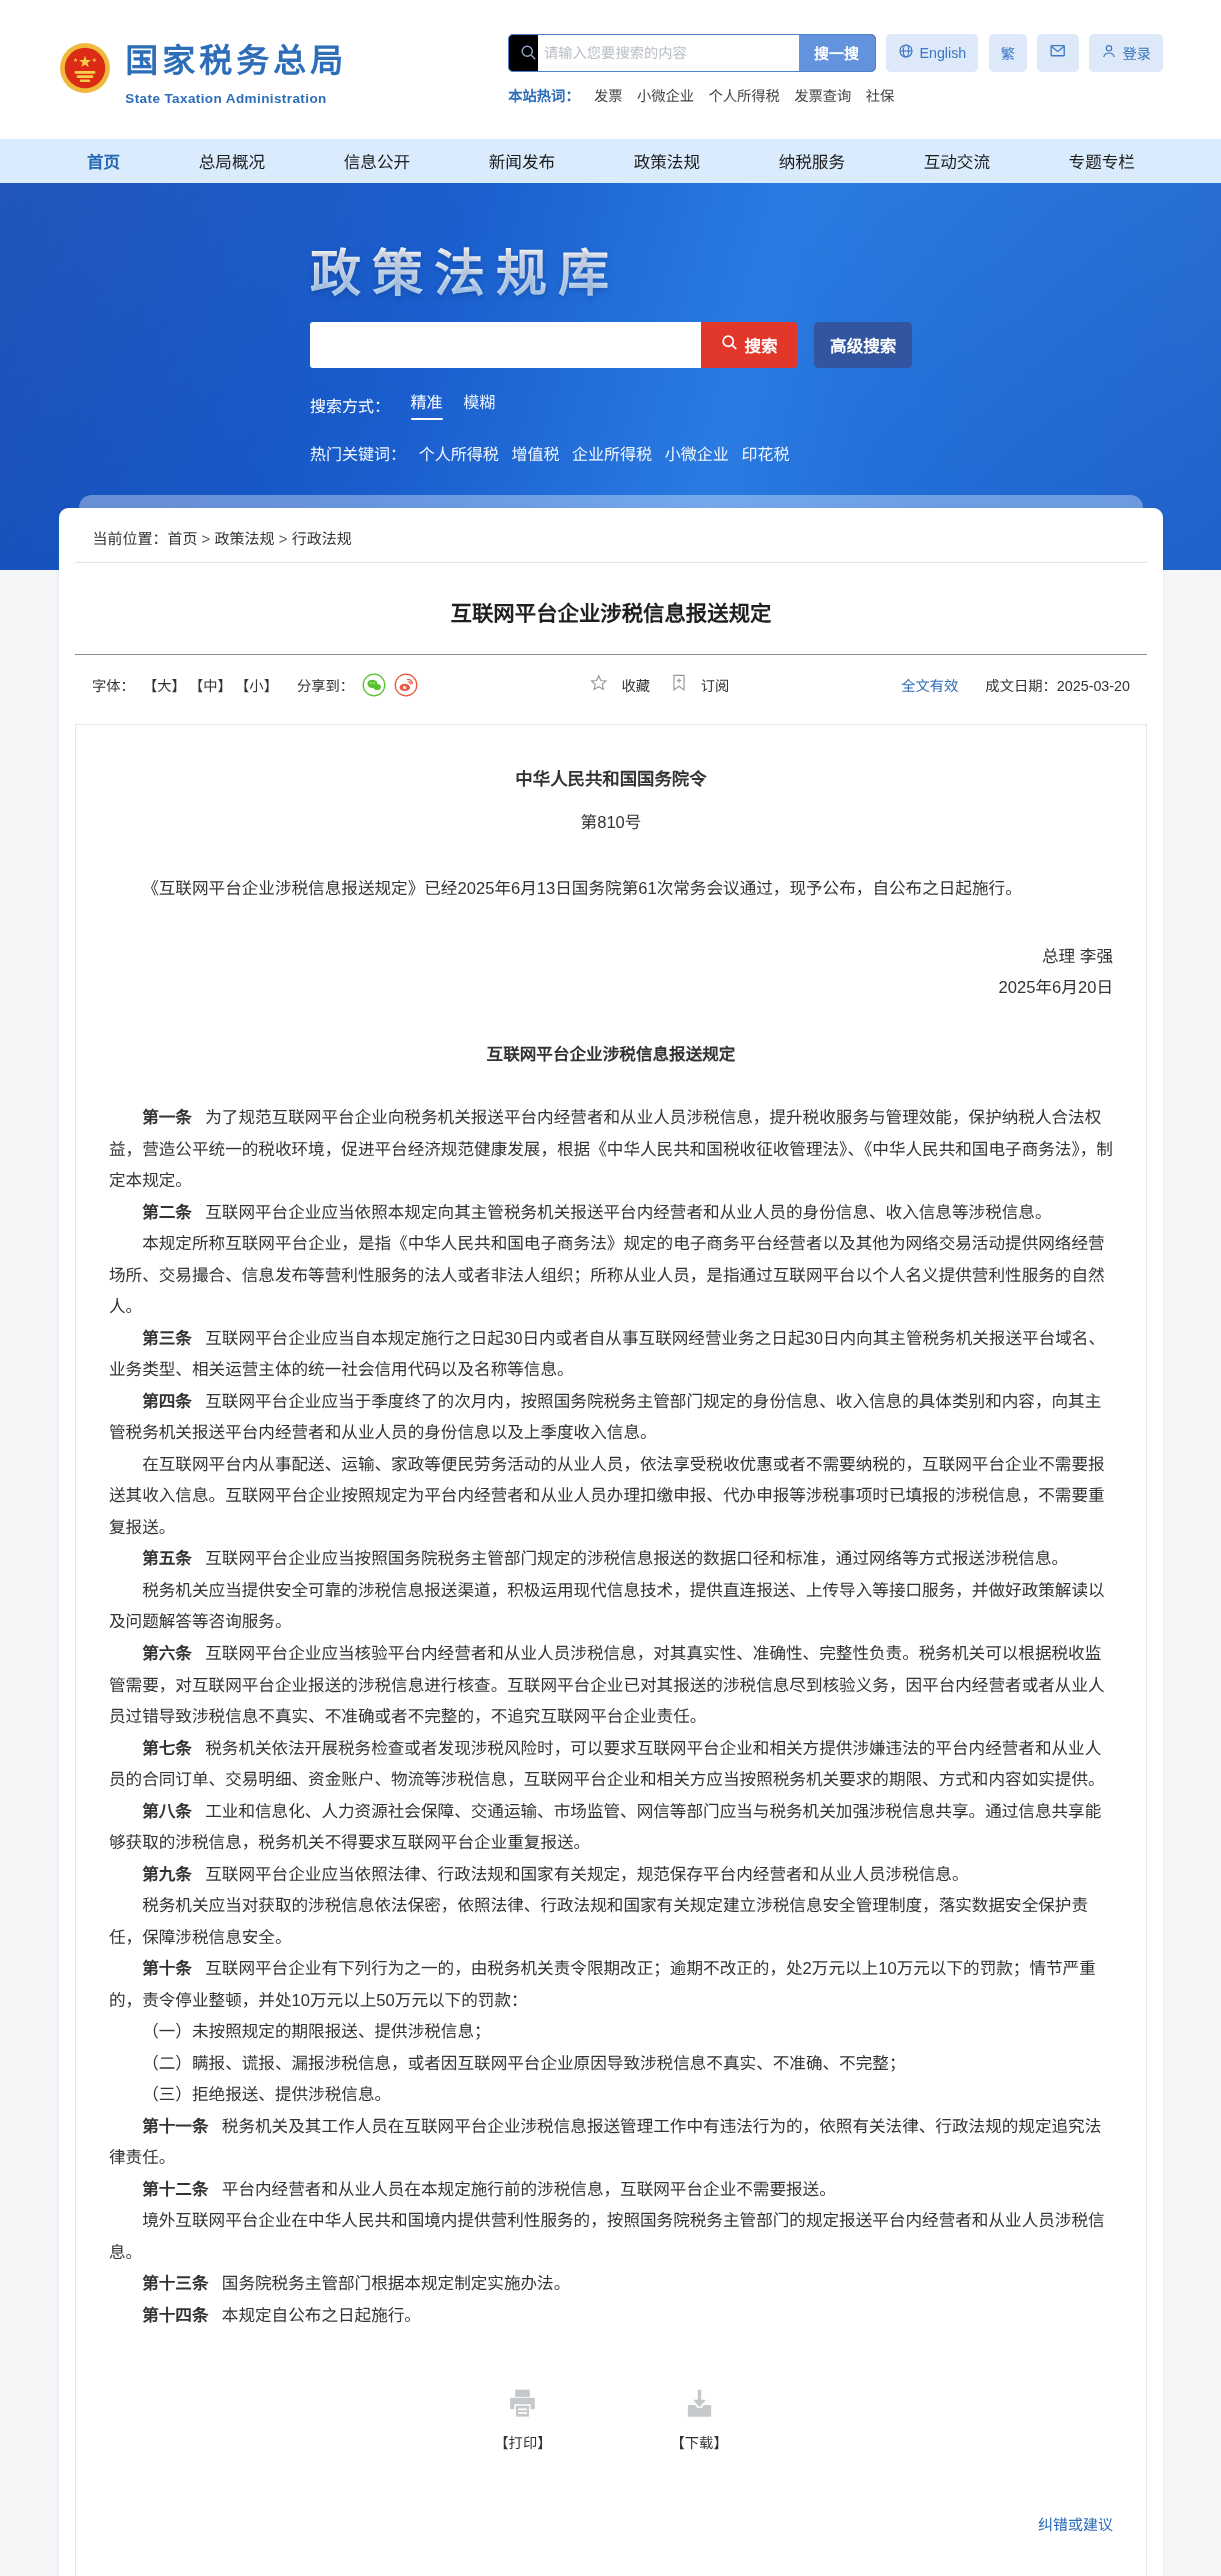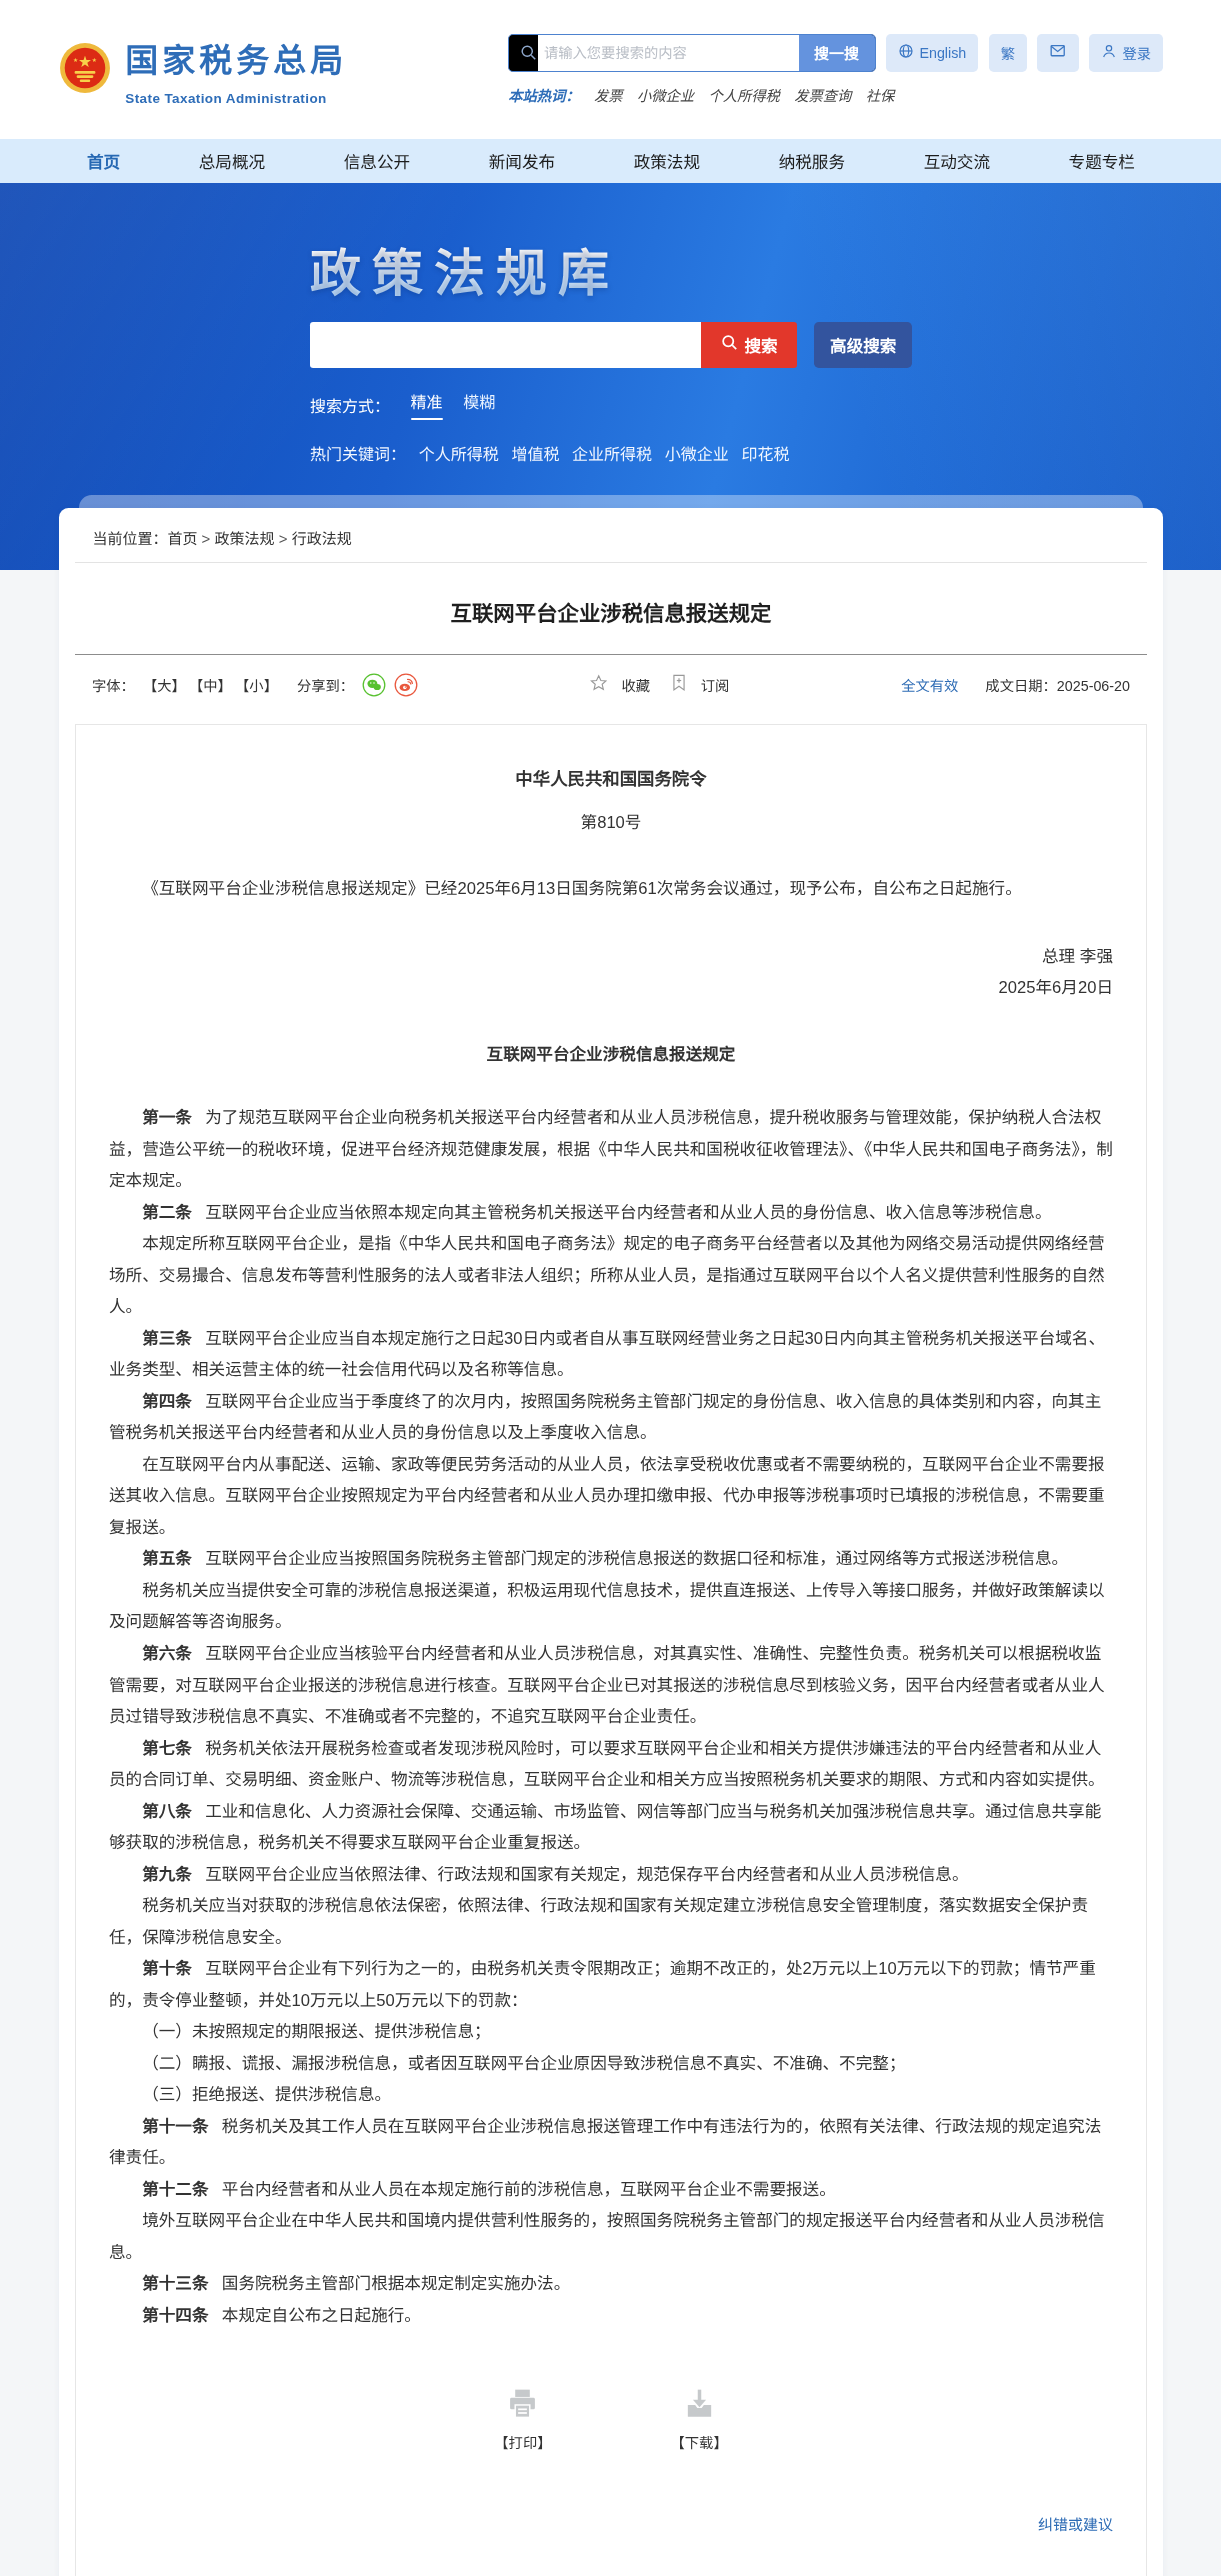--- a/index.html
+++ b/index.html
@@ -12,21 +12,21 @@
   .logo-txt .cn { font-size:33px; font-weight:700; color:#2e6db8; letter-spacing:4px; }
   .logo-txt .en { font-size:13.5px; font-weight:700; color:#2e6db8; margin-top:9px; letter-spacing:0.4px; }
   .hdr-right { margin-left:auto; display:flex; flex-direction:column; gap:12.7px; }
   .hdr-row { display:flex; align-items:center; gap:10.3px; }
   .search-unit { display:flex; height:38px; border:0.8px solid #4d82cf; border-radius:4.8px; overflow:hidden; background:#000000; }
   .search-unit input { border:none; outline:none; width:261px; padding:0 9.5px 0 6.3px; font-size:14.3px; color:#333; }
   .search-unit input::placeholder { color:#b9bec6; }
   .si-mag { display:flex; align-items:center; padding-left:11px; }
   .btn-souyisou { width:76px; background:#6493de; color:#fff; font-size:15px; font-weight:700; border:none; cursor:pointer; }
   .hdr-chip { height:38px; display:flex; align-items:center; gap:5.5px; background:#dde9f9; color:#3b77c4; font-size:14.3px; border-radius:4.8px; padding:0 12px; cursor:pointer; }
-  .hotwords { font-size:14.3px; color:#444; display:flex; gap:14.3px; align-items:center;font-style:italic; }
+  .hotwords { font-size:14.3px; color:#444; display:flex; gap:14.3px; align-items:center; }
   .hotwords .hw-label { color:#2e6db8; font-weight:700; }
   .hotwords span[data-name="hotword"] { cursor:pointer; }
 
   
   .mainnav { background:#d9ebfc; height:44px; display:flex; align-items:center; justify-content:space-between; padding:0 87px; }
   .nav-item { font-size:16.6px; color:#1c1c1c; cursor:pointer; }
   .nav-item.active { color:#2668b3; font-weight:700; }
 
   
   .banner { position:relative; height:387px; background:linear-gradient(105deg,#0d47b4 0%,#1a5ecd 35%,#2a7be2 60%,#1253c2 100%); overflow:hidden; }
@@ -266,21 +266,21 @@
                 <line x1="10" y1="6" x2="10" y2="12"></line>
                 <line x1="7" y1="9" x2="13" y2="9"></line>
             </svg>
           </span>
           <span data-name="subscribe-label">订阅</span>
         </span>
       </div>
       <div class="tb-right">
         <span class="validity" data-name="validity-status">全文有效</span>
         <span data-name="publish-date">
-          <span data-name="publish-date-label">成文日期：</span><span data-name="publish-date-value">2025-06-20</span>
+          <span data-name="publish-date-label">成文日期：</span><span data-name="publish-date-value">2025-03-20</span>
         </span>
       </div>
     </div>
 
     <div class="doc-box" data-name="document-body">
       <div class="doc-h1" data-name="decree-heading">中华人民共和国国务院令</div>
       <div class="doc-h2" data-name="decree-number">第810号</div>
       <p class="doc-intro" data-name="decree-intro">《互联网平台企业涉税信息报送规定》已经2025年6月13日国务院第61次常务会议通过，现予公布，自公布之日起施行。</p>
       <div class="doc-signer" data-name="decree-signer">总理 李强</div>
       <div class="doc-signdate" data-name="decree-sign-date">2025年6月20日</div>

